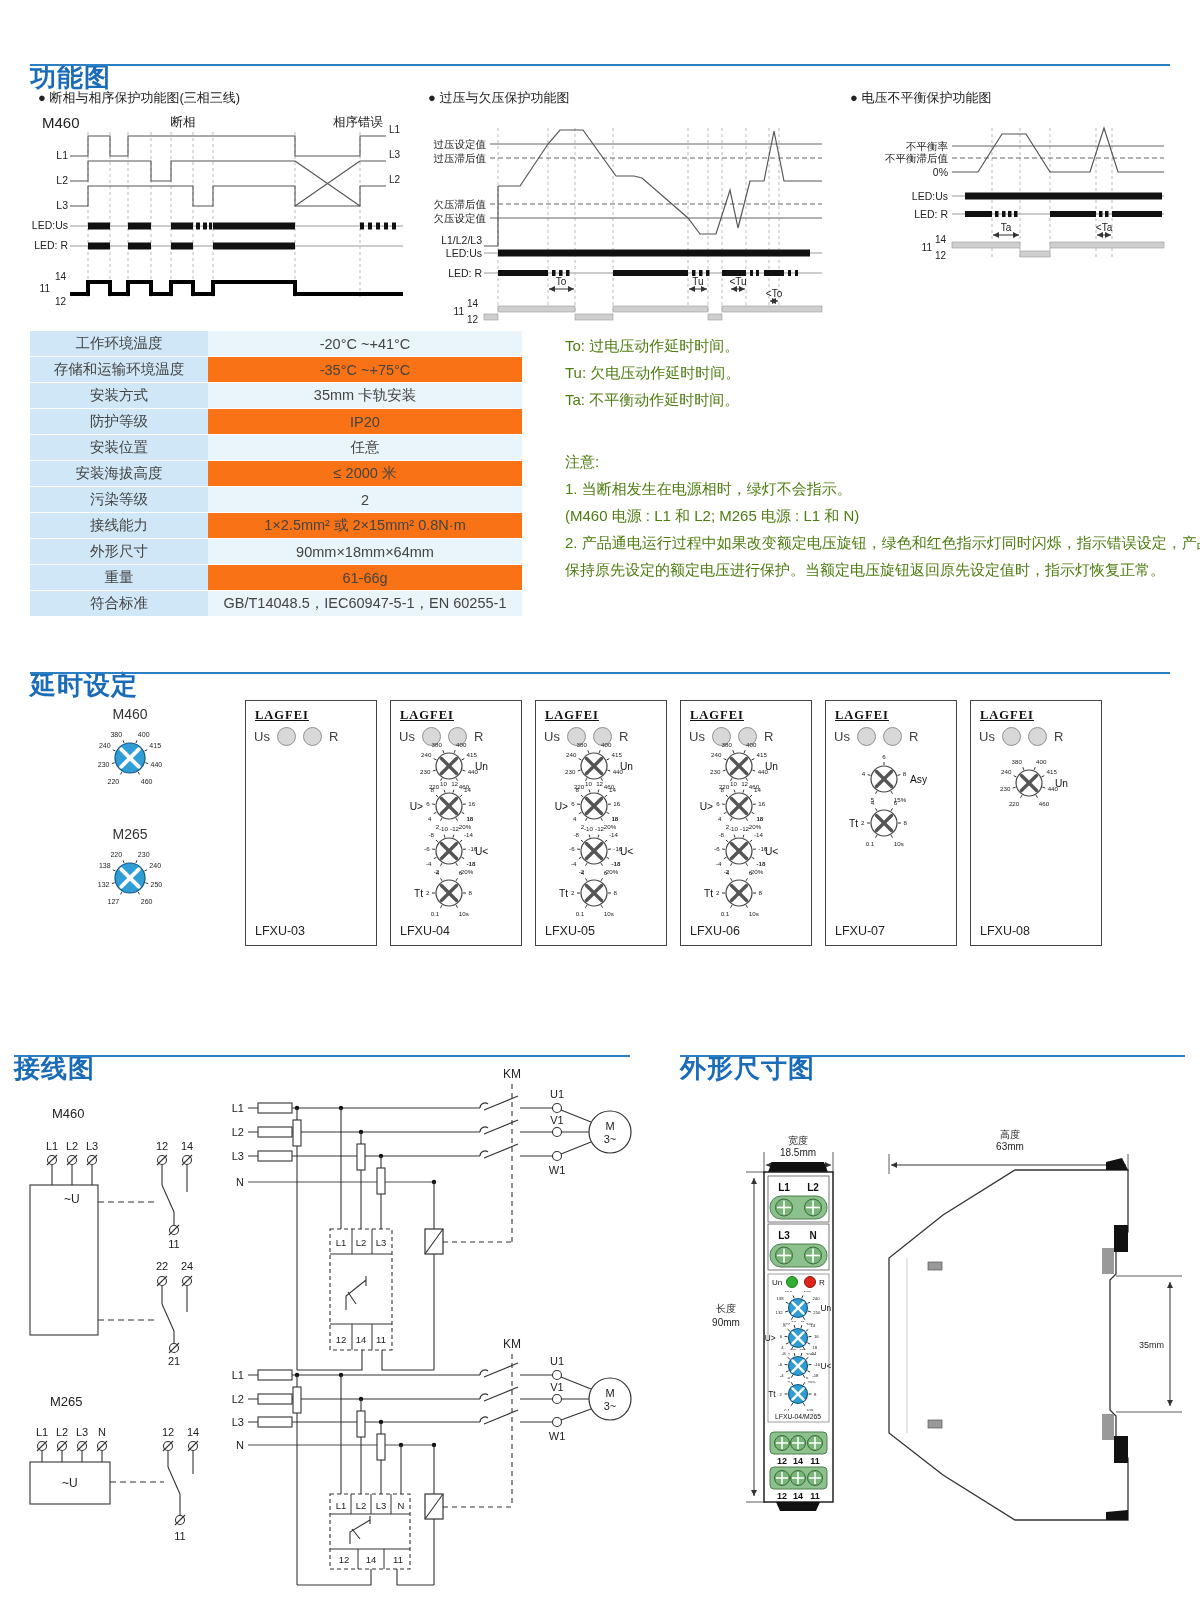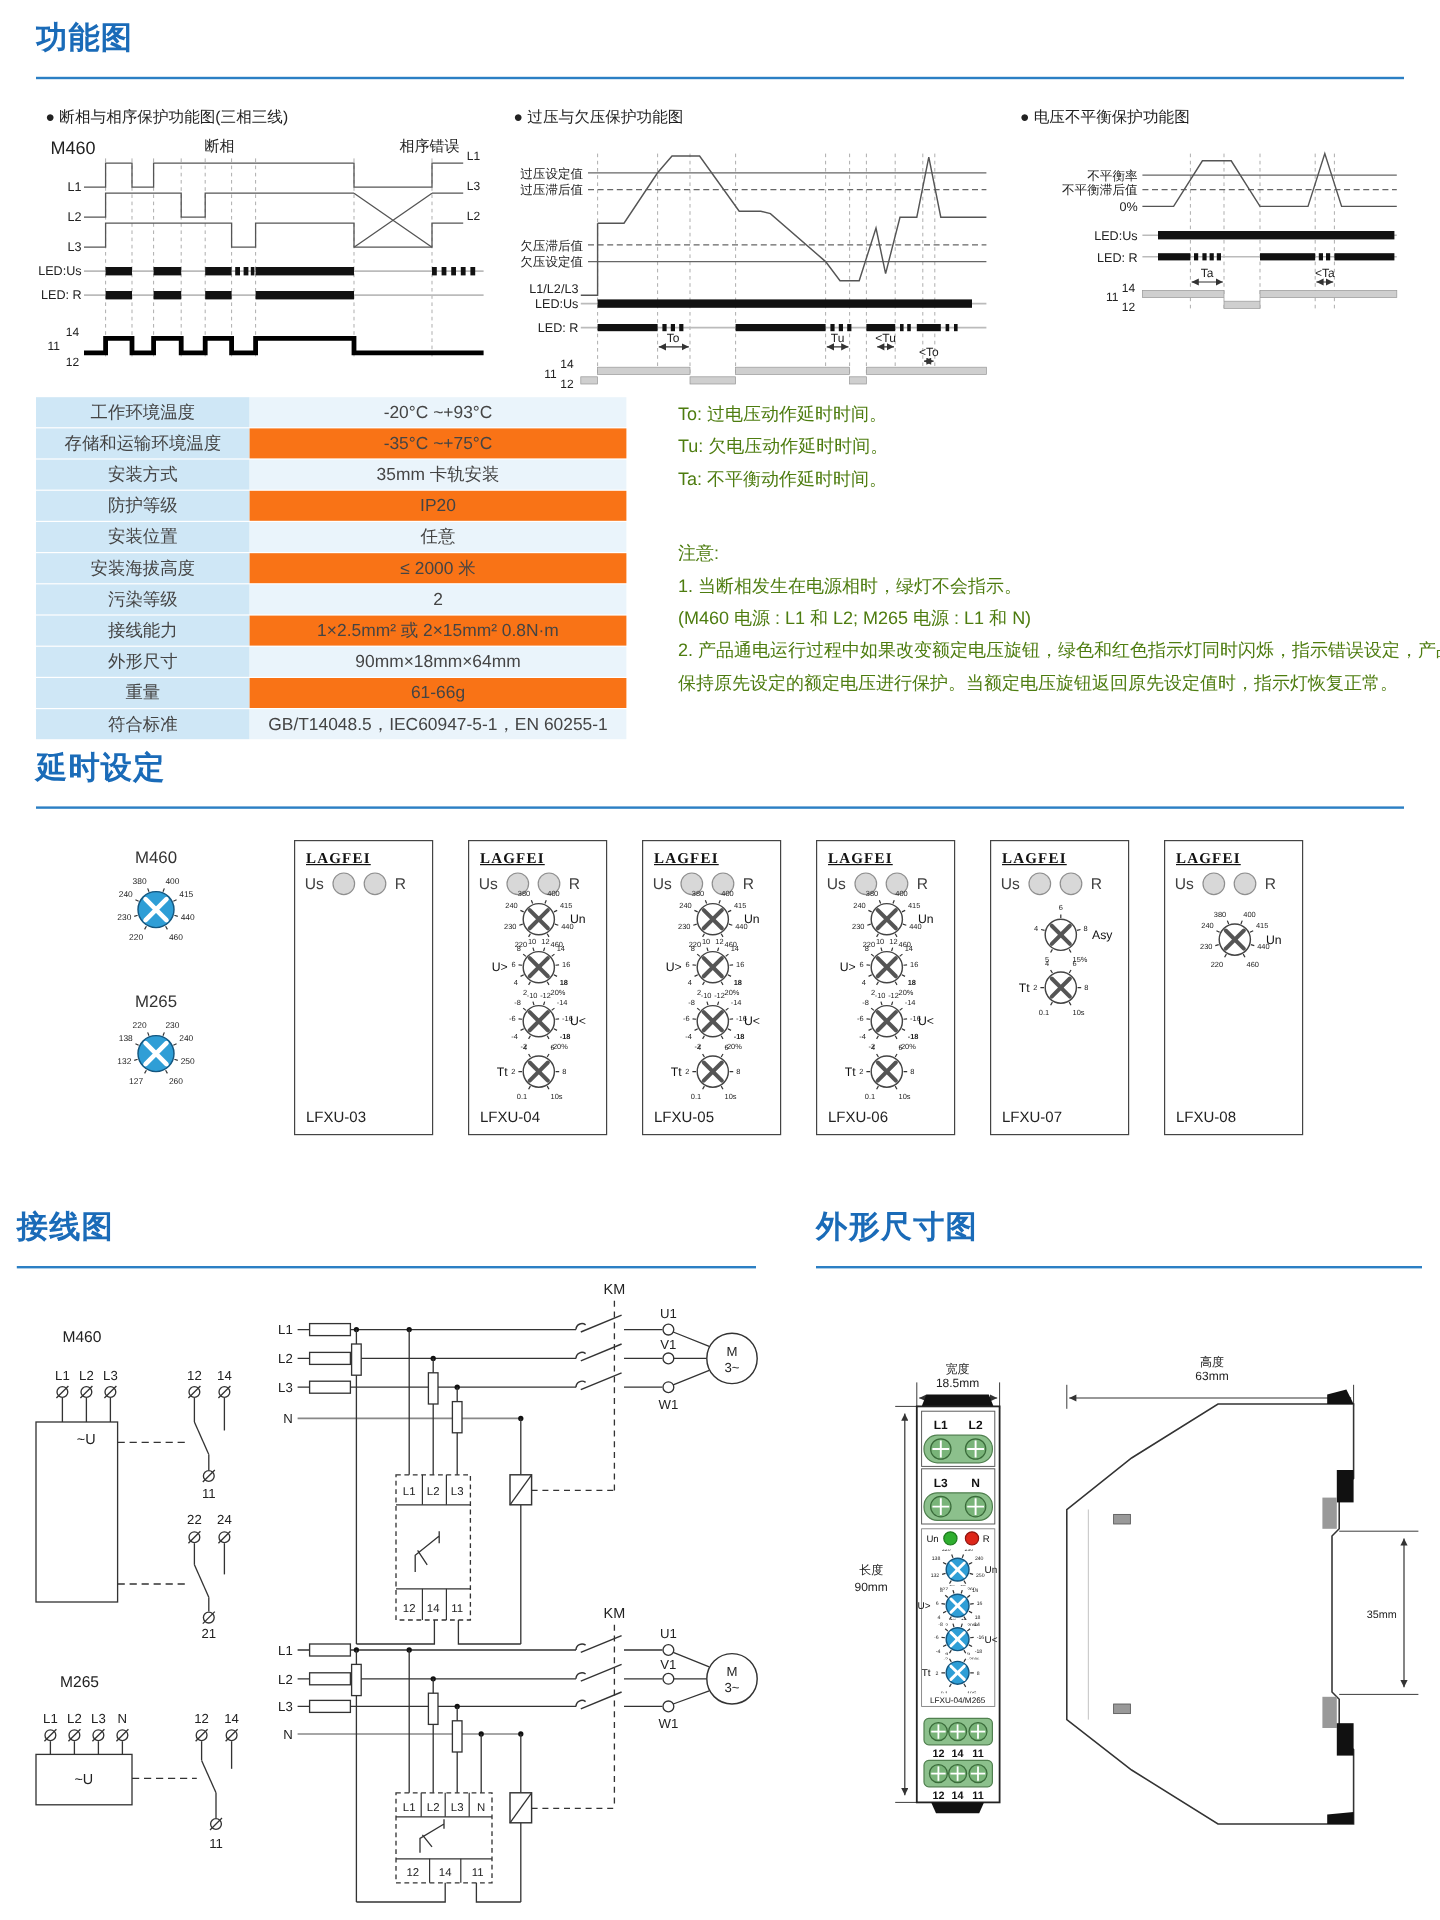--- a/index.html
+++ b/index.html
@@ -1,30 +1,30 @@
 <!DOCTYPE html>
 <html><head>
 <meta charset="utf-8">
 <style>
   html,body{margin:0;padding:0;background:#fff;}
   #page{position:relative;width:1200px;height:1600px;background:#fff;overflow:hidden;
         font-family:"Liberation Sans","DejaVu Sans",sans-serif;color:#333;}
-  .sec-h{position:absolute;font-size:26px;font-weight:700;color:#1a6bb8;letter-spacing:1px;}
+  .sec-h{position:absolute;font-size:26px;font-weight:700;color:#1a6bb8;letter-spacing:1px;margin-top:46px;}
   .sec-line{position:absolute;height:0;border-top:2px solid #2b7fc4;}
   svg text{font-family:"Liberation Sans","DejaVu Sans",sans-serif;}
   
   #spec{position:absolute;left:14px;top:330px;width:508px;border-collapse:separate;border-spacing:0 1px;font-size:14.5px;color:#444;padding-left:16px;}
   #spec td{padding:2px 6px;height:21px;}
   #spec td.k{background:#cfe7f6;text-align:center;width:166px;}
   #spec tr:nth-child(odd) td.v{background:#eaf4fb;}
   #spec td.v{background:#f97316;text-align:center;}
   
   .notes{position:absolute;font-size:15px;color:#4d7c0f;line-height:27px;margin-left:27px;}
   
-  .panel{position:absolute;width:116px;height:246px;border:1.5px solid #444;background:#fff;box-sizing:border-box;}
+  .panel{position:absolute;width:132px;height:246px;border:1.5px solid #444;background:#fff;box-sizing:border-box;}
   .brand{position:absolute;left:9px;top:7px;font-family:"Liberation Serif","DejaVu Serif",serif;
          font-weight:700;font-size:12.5px;letter-spacing:1px;text-decoration:underline;color:#111;}
   .ledrow{position:absolute;left:8px;top:24px;width:100px;height:22px;display:flex;align-items:center;gap:7px;font-size:13px;color:#404040;}
   .led{width:19px;height:19px;border-radius:50%;background:#d8d8d8;border:1.5px solid #8f8f8f;box-sizing:border-box;}
   .pmodel{position:absolute;left:9px;bottom:7px;font-size:12.5px;color:#222;}
   .dialsvg{position:absolute;left:3px;}
   .knoblabel{position:absolute;width:150px;text-align:center;font-size:14px;color:#333;}
 </style>
 </head>
 <body>
@@ -211,21 +211,21 @@
     <text x="90" y="165">11</text>
     <text x="104" y="157">14</text>
     <text x="104" y="173">12</text>
   </g>
 </svg>
 
 <table id="spec">
   <tbody>
         <tr>
           <td class="k">工作环境温度</td>
-          <td class="v">-20°C ~+93°C</td>
+          <td class="v">-20°C ~+41°C</td>
         </tr>
   <tr>
           <td class="k">存储和运输环境温度</td>
           <td class="v">-35°C ~+75°C</td>
         </tr>
   <tr>
           <td class="k">安装方式</td>
           <td class="v">35mm 卡轨安装</td>
         </tr>
   <tr>

